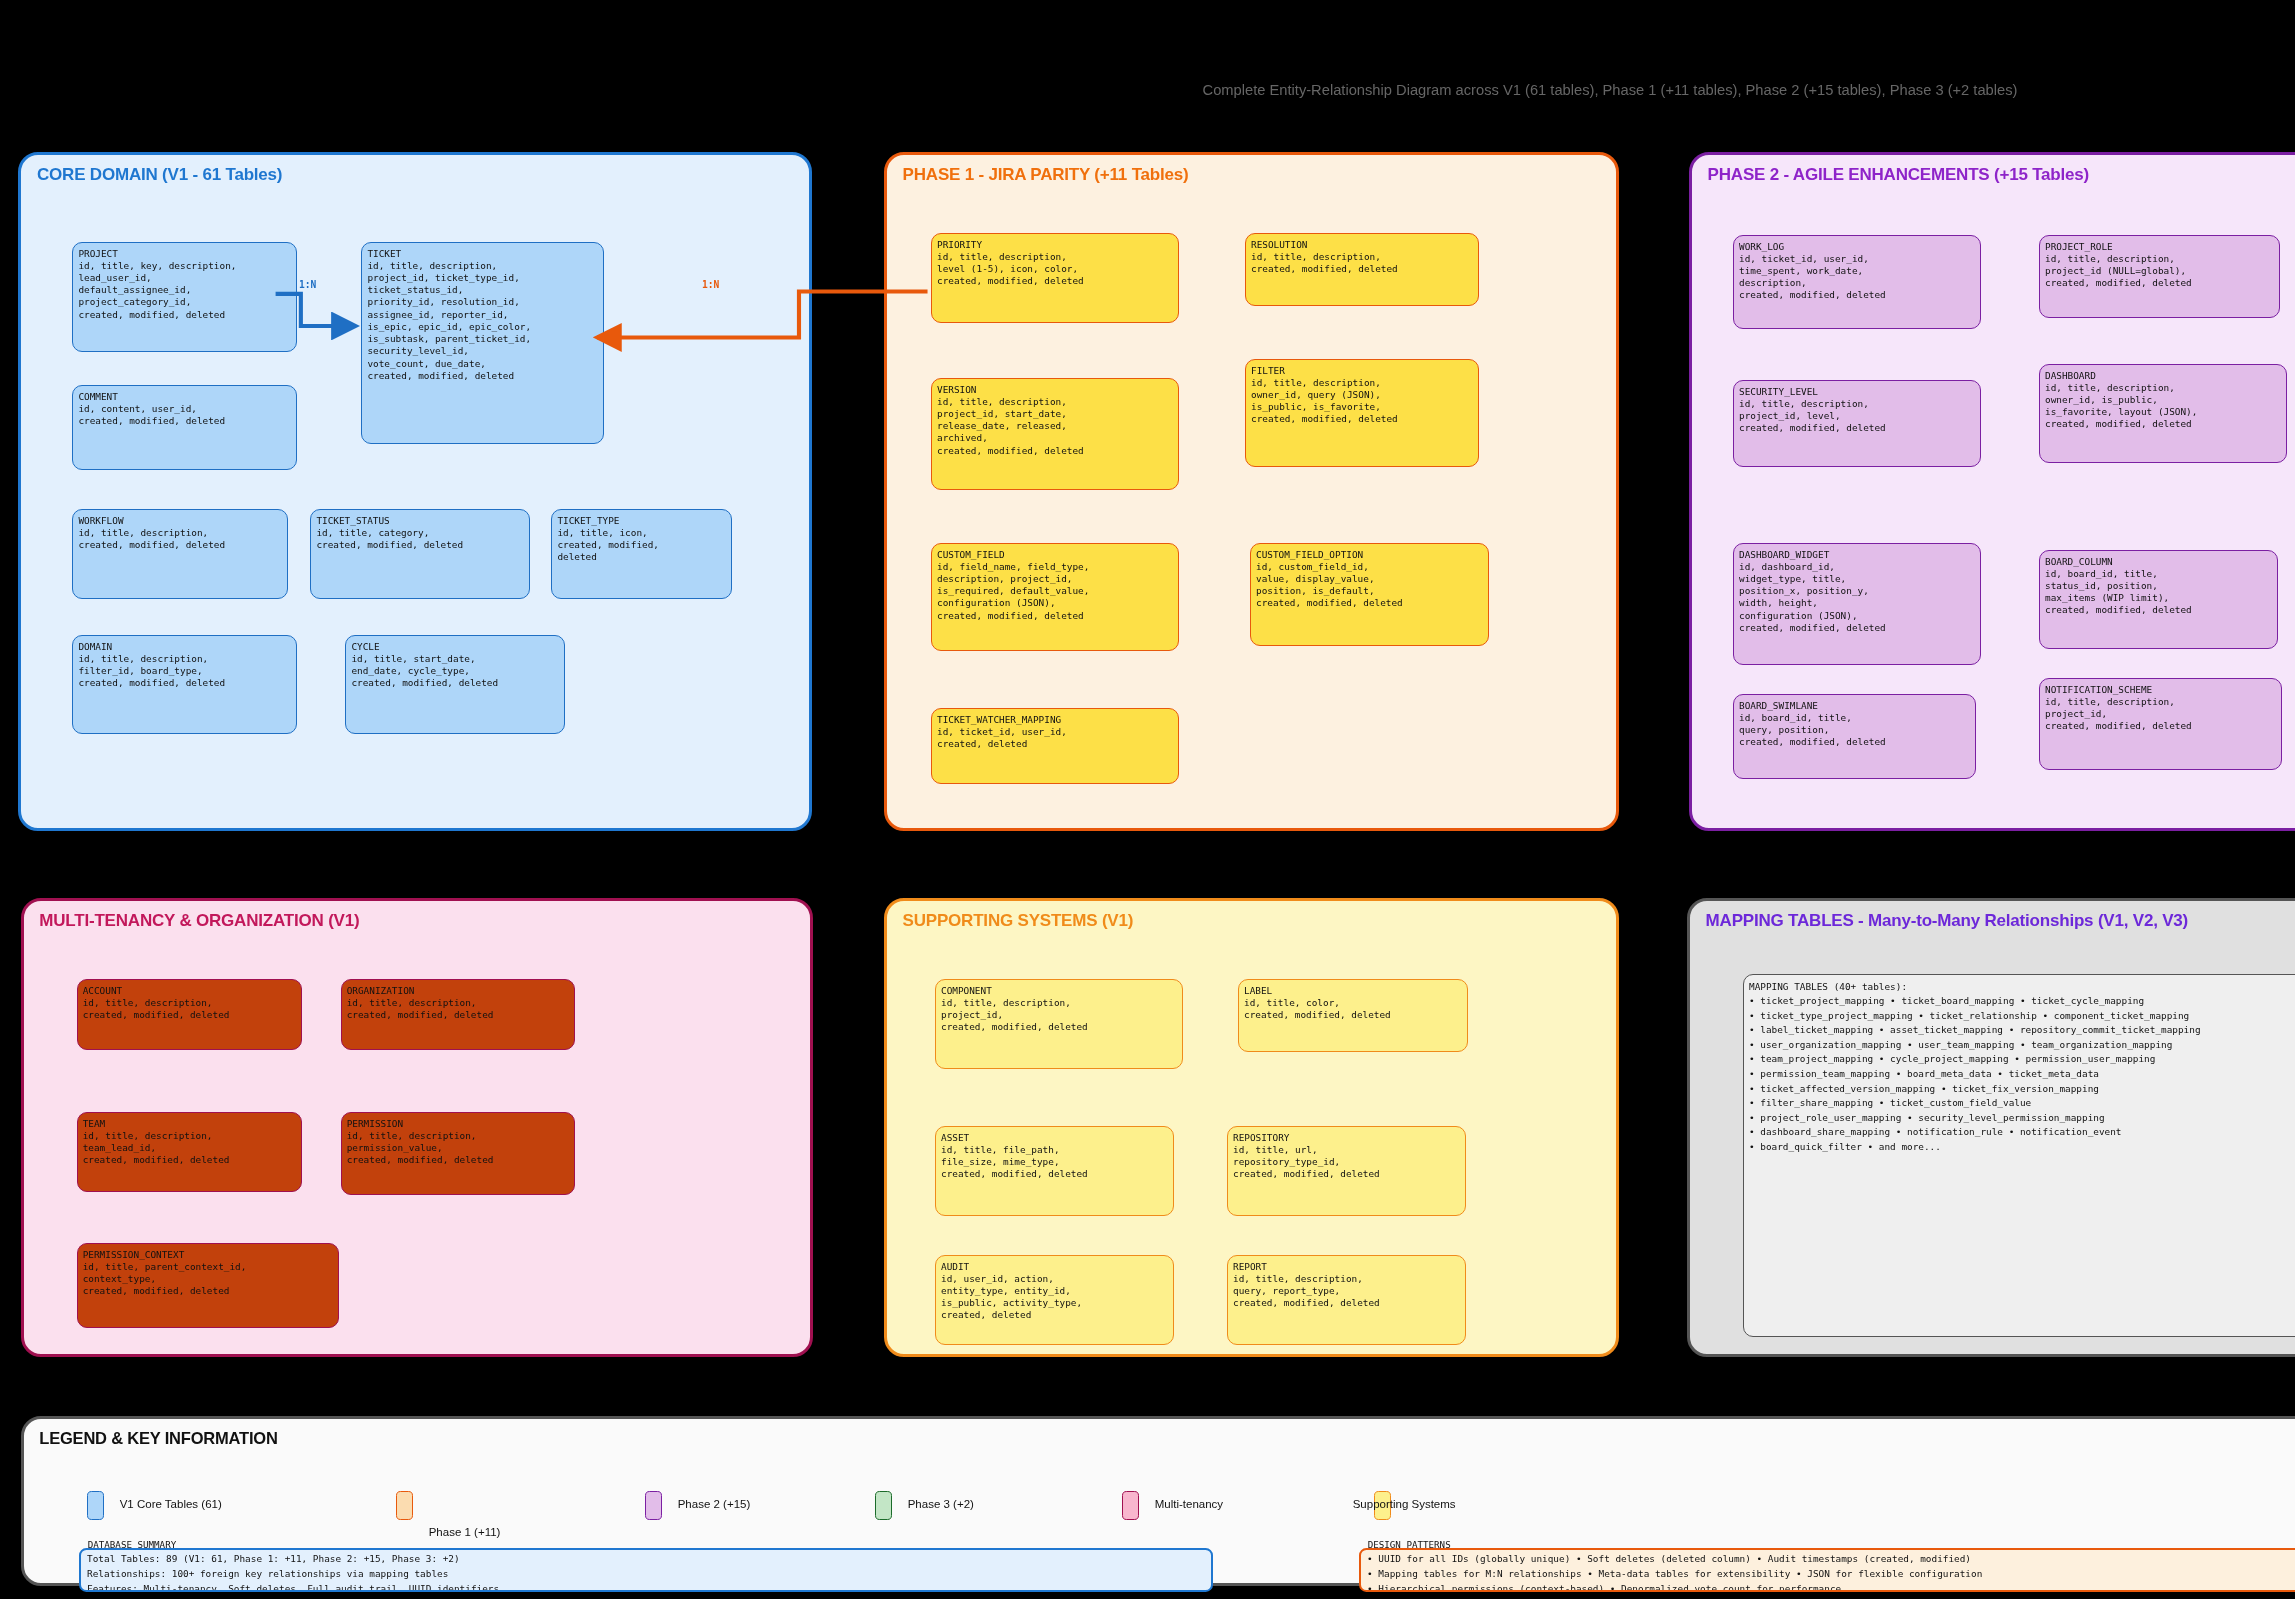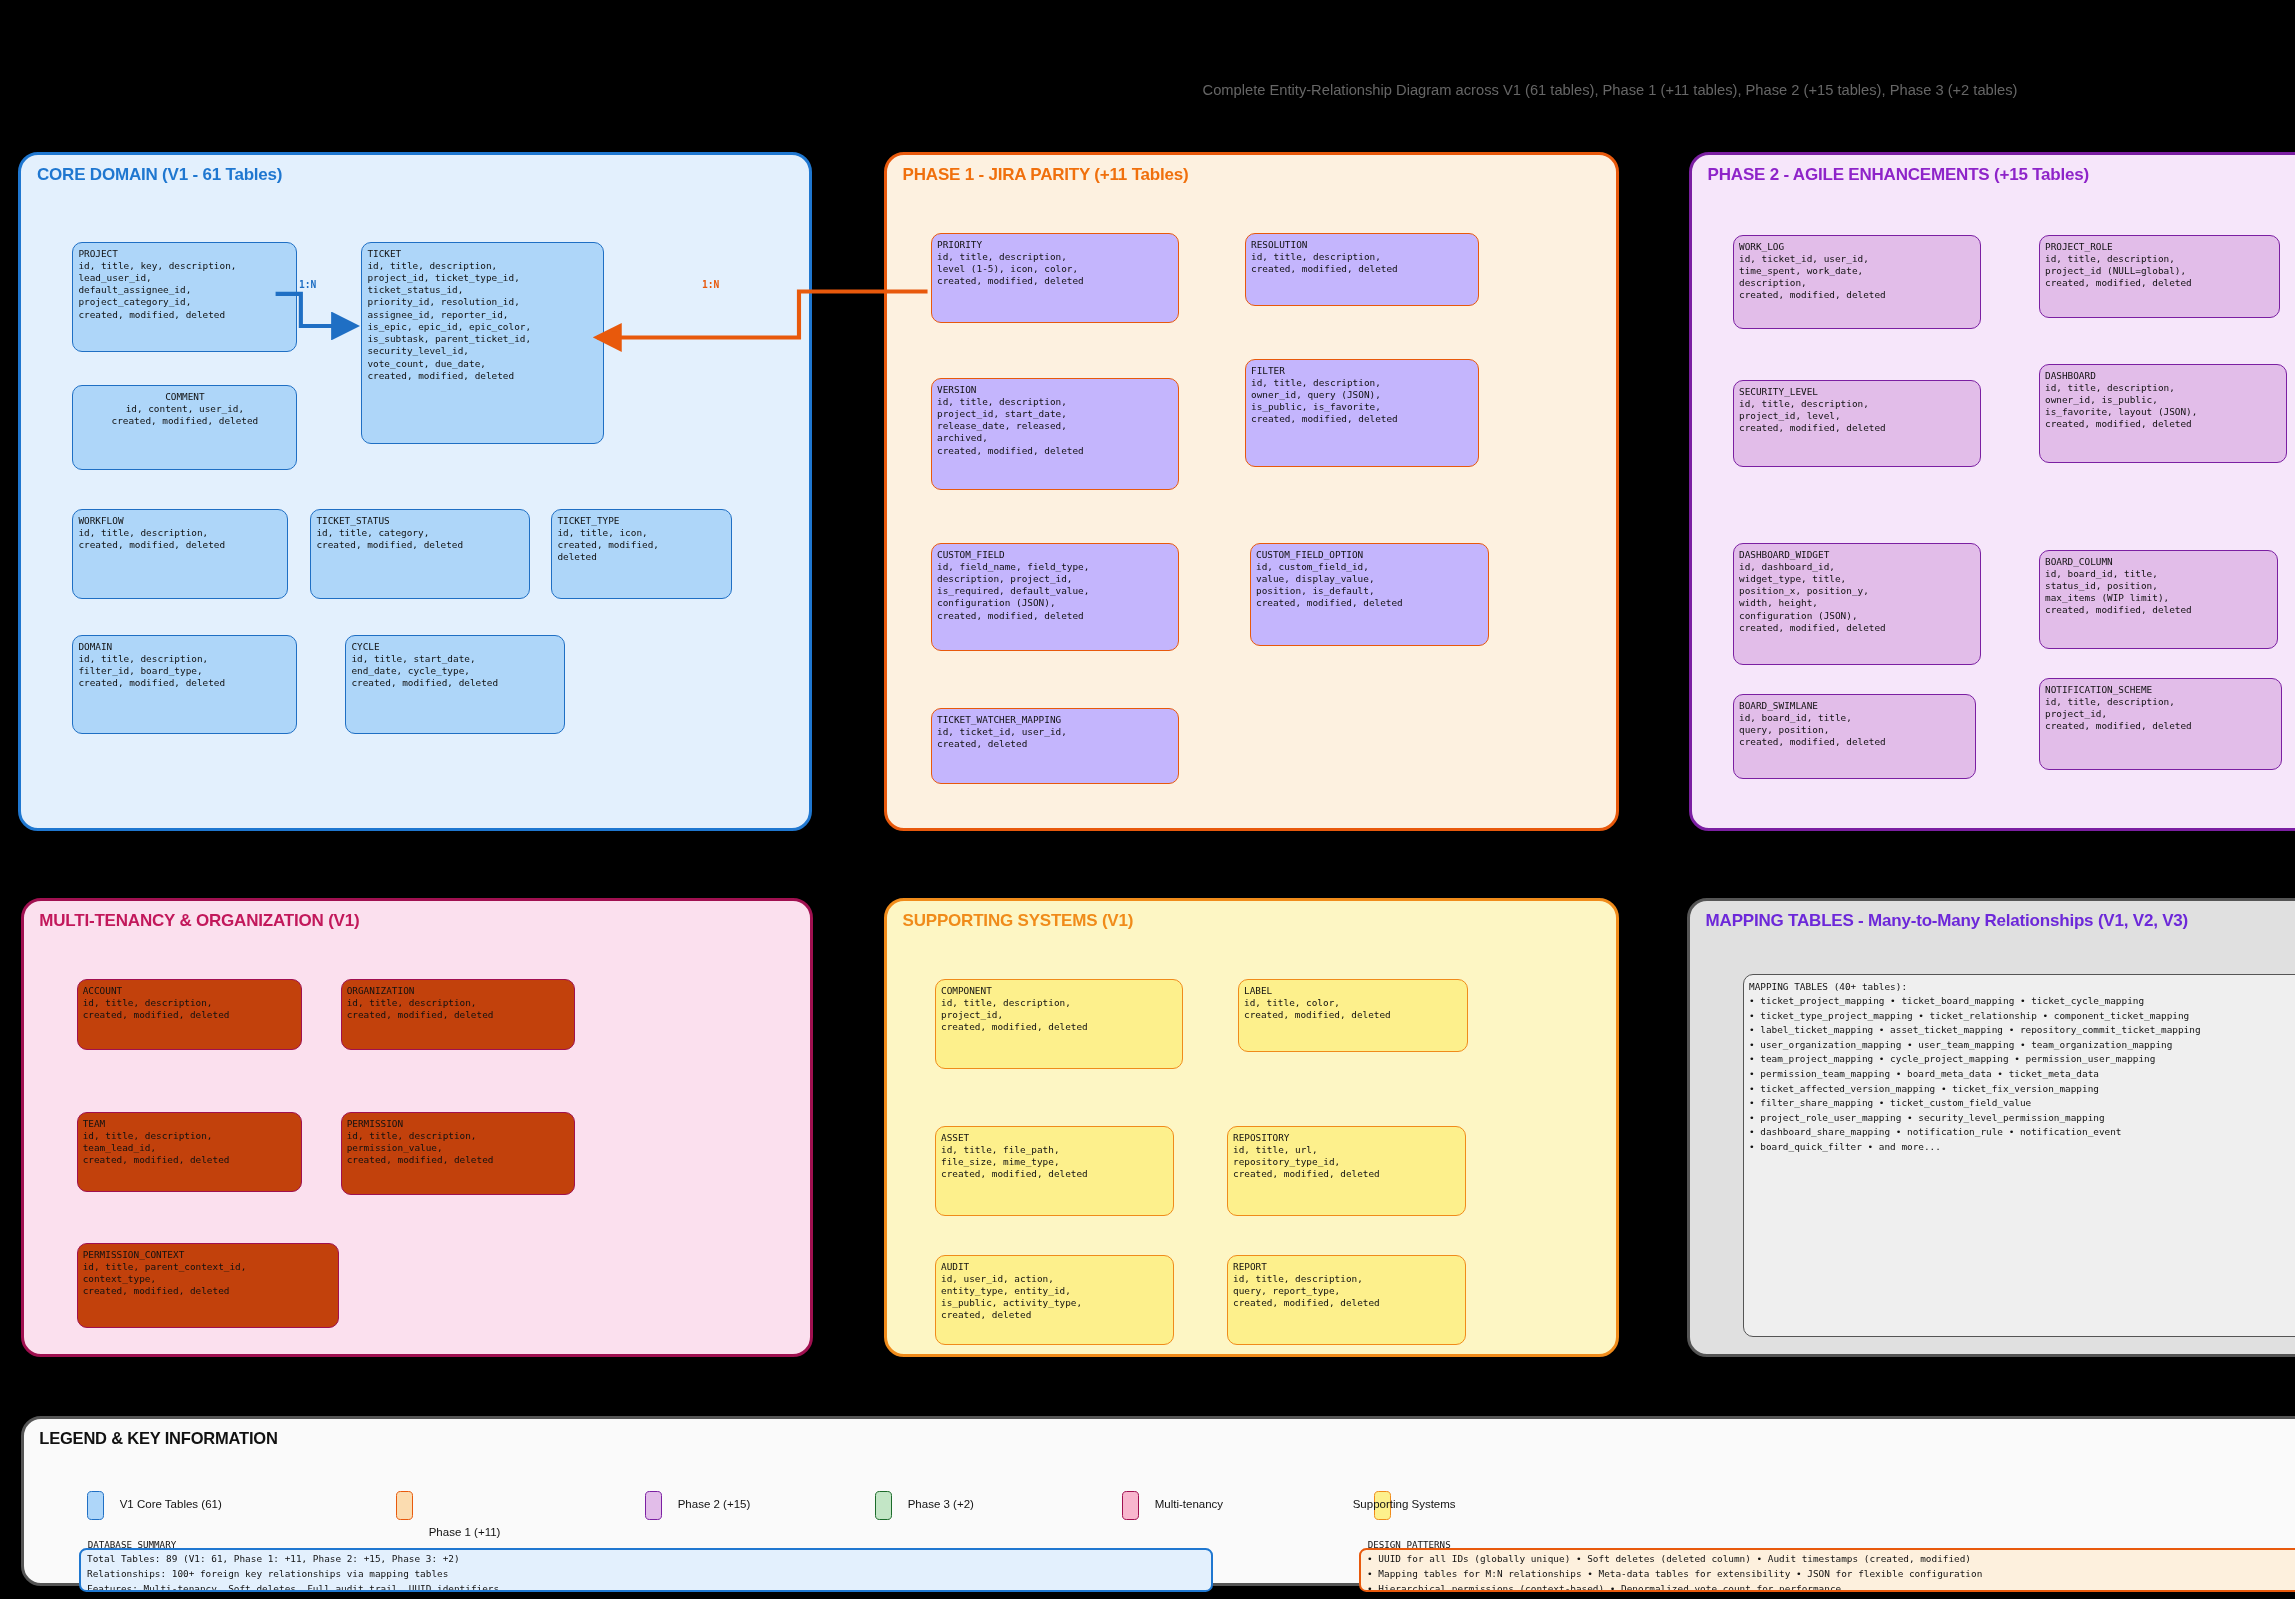--- a/index.html
+++ b/index.html
@@ -59,21 +59,21 @@
   .entity .ename { display: block; white-space: pre; }
   .entity .attrs { display: block; white-space: pre; }
 
   
   .c-core        { background:#e3f0fd; border-color:#1f77d0; }
   .c-core .cluster-title  { color:#1f77d0; }
   .e-core        { background:#aed6f9; border-color:#1f6fc4; }
 
   .c-p1          { background:#fdf1e0; border-color:#e8590c; }
   .c-p1 .cluster-title    { color:#f0700d; }
-  .e-p1          { background:#c4b5fd; border-color:#e8590c; }
+  .e-p1          { background:#fde047; border-color:#e8590c; }
 
   .c-p2          { background:#f6e6fa; border-color:#7b1fa2; }
   .c-p2 .cluster-title    { color:#8e24c9; }
   .e-p2          { background:#e2bde9; border-color:#7b1fa2; }
 
   .c-mt          { background:#fbe0ee; border-color:#a01050; }
   .c-mt .cluster-title    { color:#c2185b; }
   .e-mt          { background:#c2410c; border-color:#a01050; }
 
   .c-ss          { background:#fdf6c4; border-color:#f08b1a; }
@@ -161,21 +161,21 @@
 ticket_status_id,
 priority_id, resolution_id,
 assignee_id, reporter_id,
 is_epic, epic_id, epic_color,
 is_subtask, parent_ticket_id,
 security_level_id,
 vote_count, due_date,
 created, modified, deleted</span>
     </div>
 
-    <div class="entity e-core" style="left:51px; top:230px; width:225px; height:85px;text-align:center;">
+    <div class="entity e-core" style="left:51px; top:230px; width:225px; height:85px;">
       <span class="ename">COMMENT</span>
       <span class="attrs">id, content, user_id,
 created, modified, deleted</span>
     </div>
 
     <div class="entity e-core" style="left:51px; top:354px; width:216px; height:90px;">
       <span class="ename">WORKFLOW</span>
       <span class="attrs">id, title, description,
 created, modified, deleted</span>
     </div>

